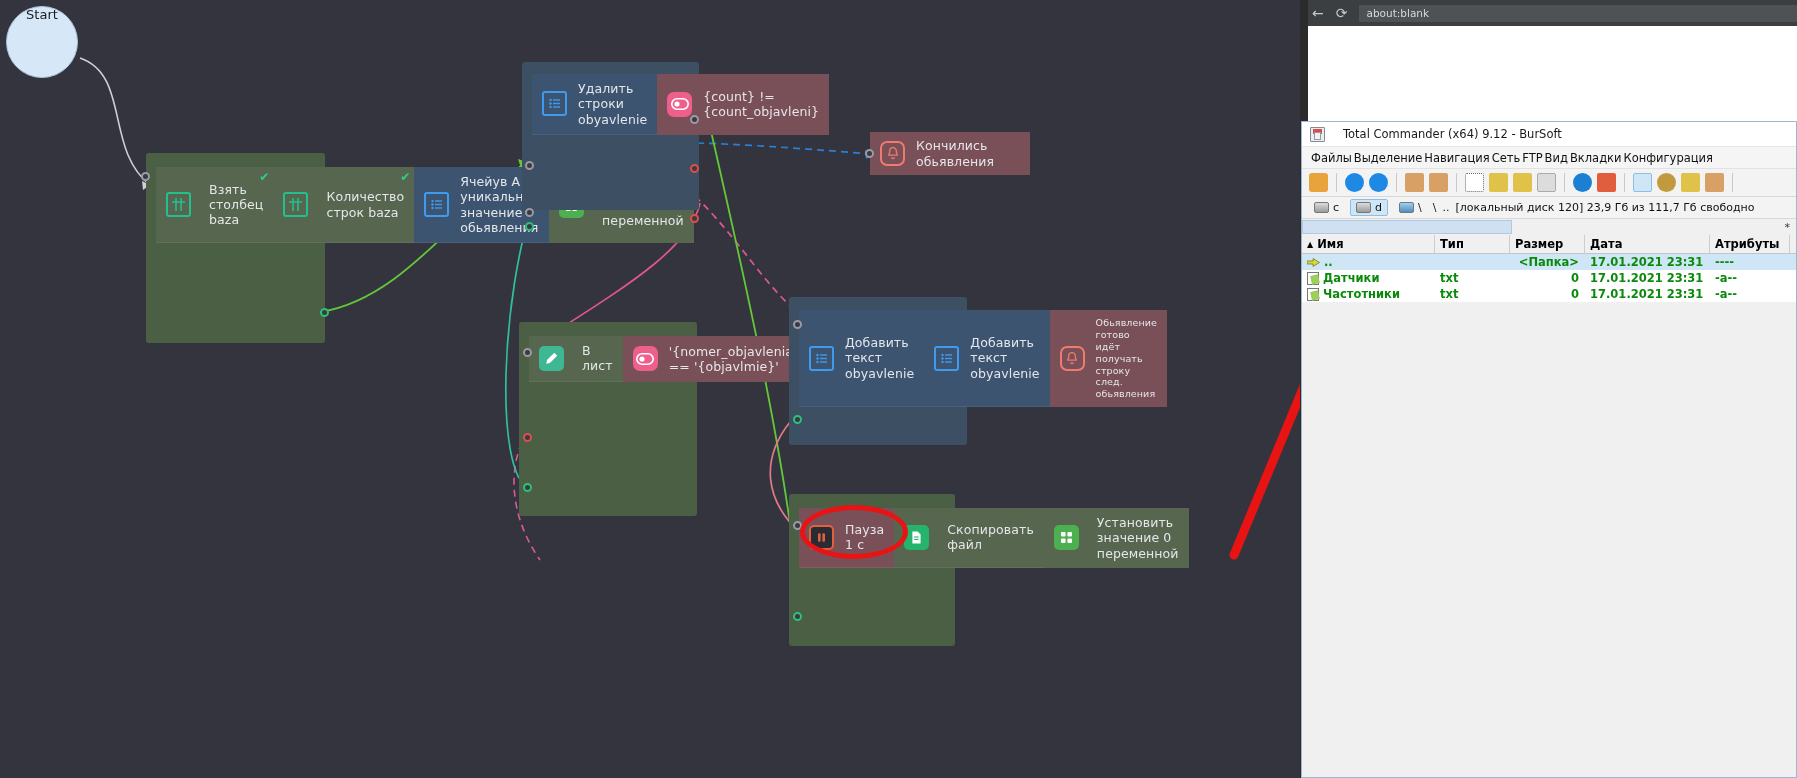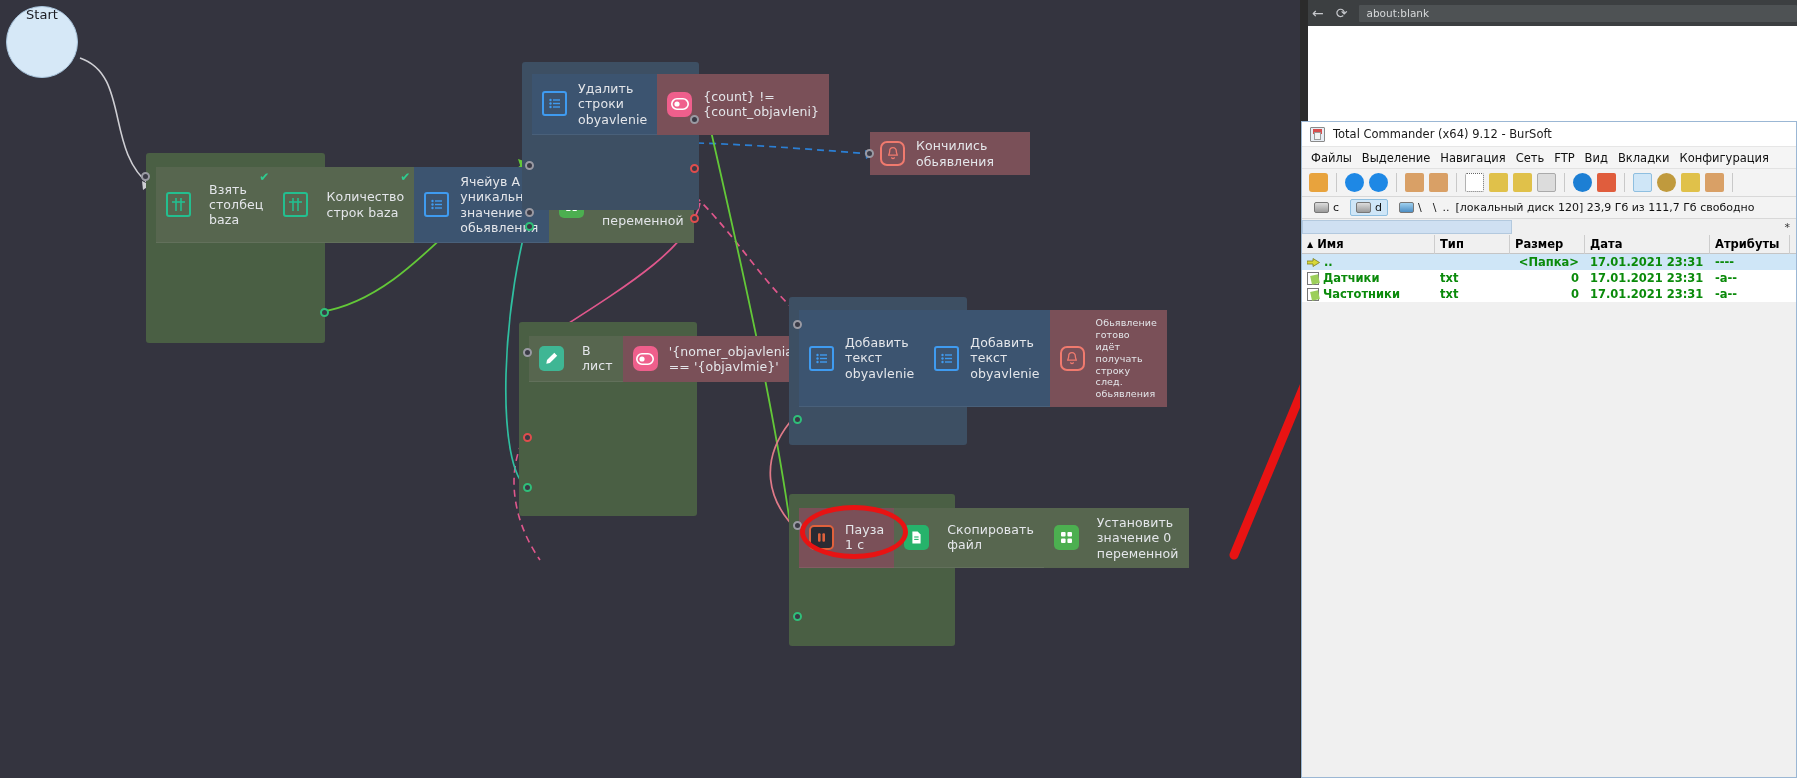--- a/index.html
+++ b/index.html
@@ -93,33 +93,33 @@
     position:absolute; left:1300px; top:0; width:12px; height:778px; background:#2b2b2b;
   }
 
   
   #tc{
     position:absolute; left:1301px; top:121px; width:496px; height:657px;
     background:#f0f0f0; border:1px solid #9bb7d4;
     font-family:"DejaVu Sans", sans-serif;
   }
   #tc-title{
-    height:25px; background:#ffffff; display:flex; align-items:center; gap:8px;
+    height:25px; background:#ffffff; display:flex; align-items:center; gap:18px;
     padding-left:8px; border-bottom:1px solid #e6e6e6;
   }
   #tc-title .t{ font-size:11.5px; color:#1a1a1a; }
   .tc-save-ico{ width:15px; height:15px; background:#e8eef5; border:1px solid #8a8a8a;
                 position:relative; border-radius:1px; }
   .tc-save-ico:before{ content:""; position:absolute; left:2px; top:1px; right:2px; height:5px;
                        background:#d64e4e; }
   .tc-save-ico:after{ content:""; position:absolute; left:3px; bottom:1px; right:3px; height:6px;
                       background:#f2f2f2; border:1px solid #9b9b9b; }
   #tc-menu{
     height:22px; background:#f5f5f5; display:flex; align-items:center;
-    gap:10px; padding-left:9px; font-size:11.5px; color:#111;
+    gap:2px; padding-left:9px; font-size:11.5px; color:#111;
     border-bottom:1px solid #e2e2e2;
   }
   #tc-toolbar{
     height:28px; background:#f3f3f3; display:flex; align-items:center;
     gap:5px; padding-left:7px; border-bottom:1px solid #d8d8d8;
   }
   .tbtn{ width:19px; height:19px; border-radius:2px; position:relative; }
   .tsep{ width:1px; height:19px; background:#c9c9c9; margin:0 3px; }
   #tc-drivebar{
     height:22px; background:#f3f3f3; display:flex; align-items:center; gap:6px;

